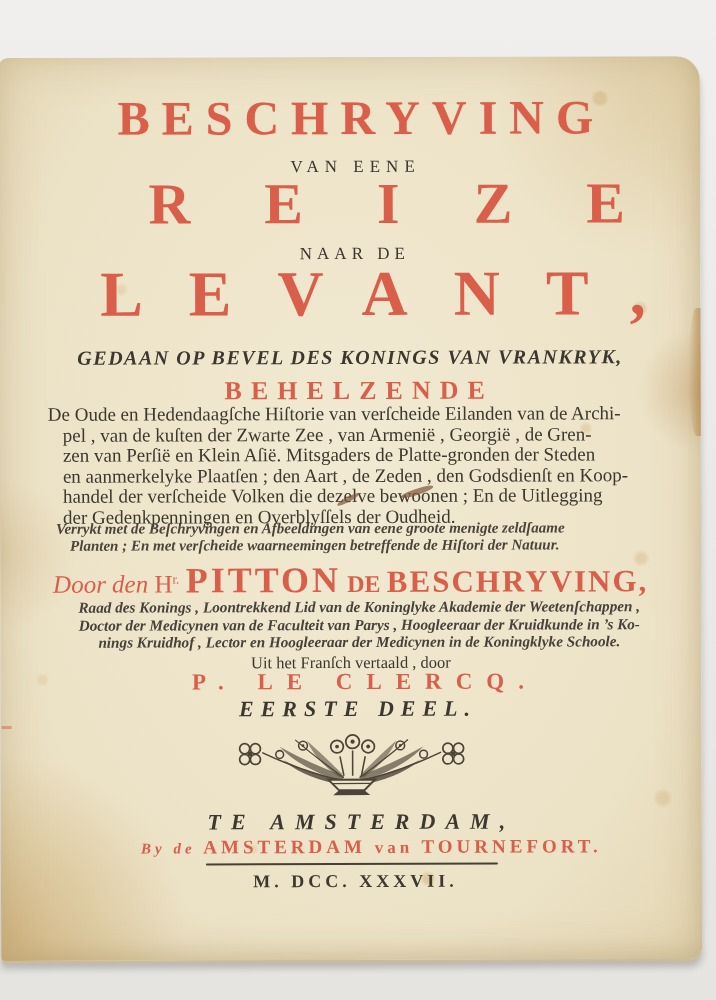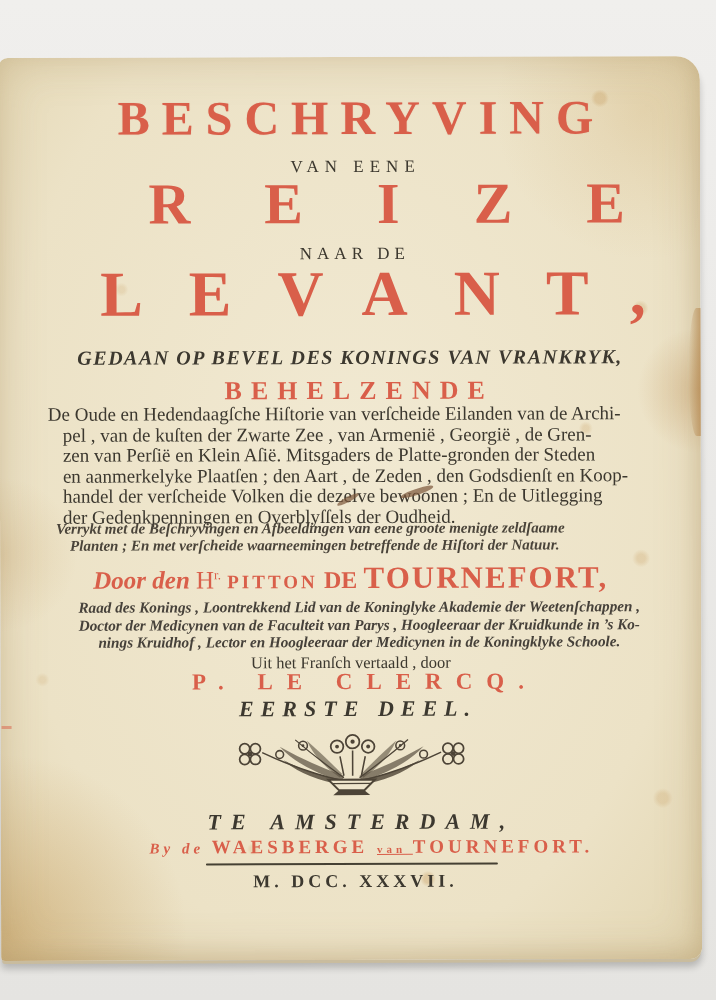--- a/index.html
+++ b/index.html
@@ -53,35 +53,35 @@
   .l-gedaan{top:289px;font-size:20px;letter-spacing:1.5px;font-style:italic;font-weight:bold;}
   .l-behel{top:319px;font-size:26px;letter-spacing:9px;padding-left:9px;font-weight:bold;}
   .sum{position:absolute;left:48px;width:622px;top:347px;font-size:19px;line-height:20.6px;
     color:var(--black_ink);text-align:left;}
   .sum div{white-space:nowrap;}
   .sum .ind{padding-left:15px;}
   .note{position:absolute;left:56px;width:616px;top:463px;font-size:15px;line-height:17px;
     font-style:italic;font-weight:bold;color:#4a443a;text-align:left;}
   .note .ind{padding-left:14px;}
   .l-author{top:503px;font-size:25px;}
-  .l-author .dd{font-style:italic;font-weight:bold;}
+  .l-author .dd{font-style:italic;font-weight:normal;}
   .l-author .sup{font-size:13px;vertical-align:9px;}
-  .l-author .n1{font-size:19px;font-weight:bold;letter-spacing:3px;}
+  .l-author .n1{font-size:36px;font-weight:bold;letter-spacing:3px;}
   .l-author .de{font-size:24px;font-weight:bold;}
   .l-author .n2{font-size:31px;font-weight:bold;letter-spacing:2px;}
   .cred{position:absolute;left:36px;width:646px;top:541px;font-size:15.2px;line-height:17.6px;
     font-style:italic;font-weight:bold;color:#46413a;text-align:center;}
   .l-uit{top:597px;font-size:16.5px;}
   .l-clercq{top:612px;font-size:23px;letter-spacing:14px;padding-left:14px;font-weight:bold;}
   .l-eerste{top:639px;font-size:22px;letter-spacing:7px;padding-left:7px;font-style:italic;font-weight:bold;}
   .orn{position:absolute;top:674px;left:0;width:100%;text-align:center;}
   .l-city{top:752px;font-size:22px;letter-spacing:10px;padding-left:10px;font-style:italic;font-weight:bold;}
   .l-publ{top:779px;font-size:19px;letter-spacing:4px;padding-left:4px;font-weight:bold;}
   .l-publ .small{font-size:15px;font-style:italic;margin-left:32px;}
-  .l-publ .van{font-size:11px;text-decoration:underline;}
+  .l-publ .van{font-size:17px;}
   .rule{position:absolute;top:806px;left:205px;width:292px;height:2px;background:#454033;border-radius:1px;}
   .l-year{top:814px;font-size:18px;letter-spacing:4px;padding-left:4px;font-weight:bold;}
   .smudge{position:absolute;background:#7a5639;opacity:.7;border-radius:45%;}
   .smudge.s1{left:336px;top:440px;width:24px;height:5px;transform:rotate(-28deg);}
   .smudge.s2{left:400px;top:432px;width:34px;height:6px;transform:rotate(-18deg);}
   .redspeck{position:absolute;left:1px;top:668px;width:10px;height:3px;background:var(--red_ink);opacity:.5;}
 </style>
 </head>
 <body>
 
@@ -109,21 +109,21 @@
 
   <div class="note">
     <div>Verrykt met de Beſchryvingen en Afbeeldingen van eene groote menigte zeldſaame</div>
     <div class="ind">Planten ; En met verſcheide waarneemingen betreffende de Hiſtori der Natuur.</div>
   </div>
 
   <div class="line red l-author">
     <span class="dd">Door den </span><span>H</span><span class="sup">r.</span>
     <span class="n1">PITTON</span>
     <span class="de">DE</span>
-    <span class="n2">TOURNEFORT,</span>
+    <span class="n2">BESCHRYVING,</span>
   </div>
 
   <div class="cred">
     <div>Raad des Konings , Loontrekkend Lid van de Koninglyke Akademie der Weetenſchappen ,</div>
     <div>Doctor der Medicynen van de Faculteit van Parys , Hoogleeraar der Kruidkunde in ’s Ko-</div>
     <div>nings Kruidhof , Lector en Hoogleeraar der Medicynen in de Koningklyke Schoole.</div>
   </div>
 
   <div class="line l-uit">Uit het Franſch vertaald , door</div>
   <div class="line red l-clercq">P. LE CLERCQ.</div>
@@ -162,21 +162,21 @@
       <circle cx="137" cy="16" r="2" fill="#4d4437"></circle>
       <path d="M108 26 L112 46 M121 20 L121 46 M134 26 L130 46" stroke="#4d4437" stroke-width="1.6" fill="none"></path>
       <path d="M96 50 L144 50 L133 61 L107 61 Z" fill="#efe5cc" stroke="#4d4437" stroke-width="2"></path>
       <path d="M100 54 L140 54" stroke="#4d4437" stroke-width="1.2"></path>
       <path d="M107 61 L133 61 L139 66 L101 66 Z" fill="#4d4437"></path>
     </svg>
   </div>
 
   <div class="line l-city">TE AMSTERDAM,</div>
   <div class="line red l-publ">
-    <span class="small">By de </span><span>WAESBERGE </span><span class="van">van </span><span>TOURNEFORT.</span>
+    <span class="small">By de </span><span>AMSTERDAM </span><span class="van">van </span><span>TOURNEFORT.</span>
   </div>
   <div class="rule"></div>
   <div class="line l-year">M. DCC. XXXVII.</div>
 
   <div class="smudge s1"></div>
   <div class="smudge s2"></div>
   <div class="redspeck"></div>
 </div>
 
 </body></html>

